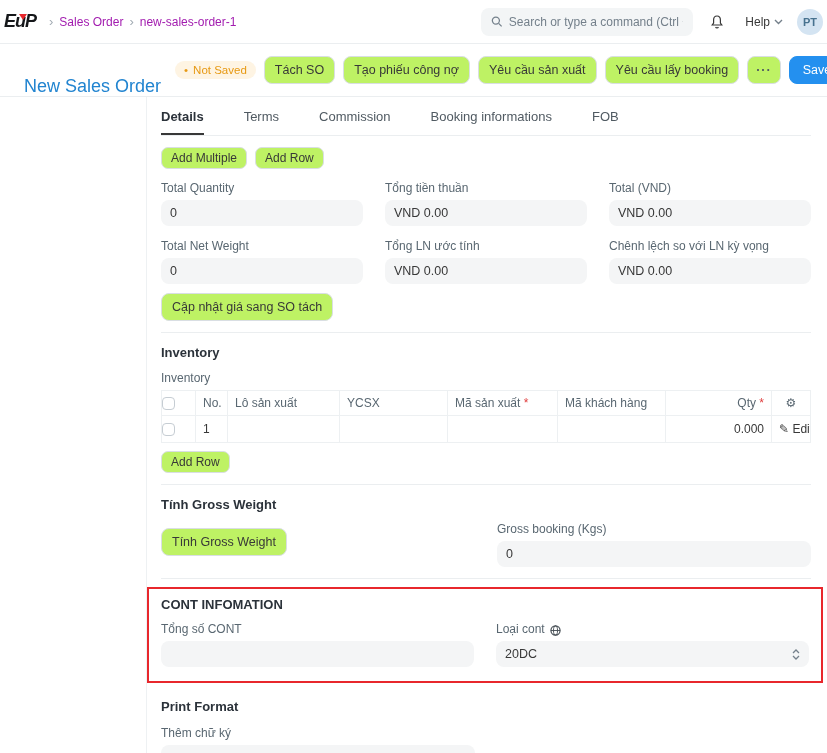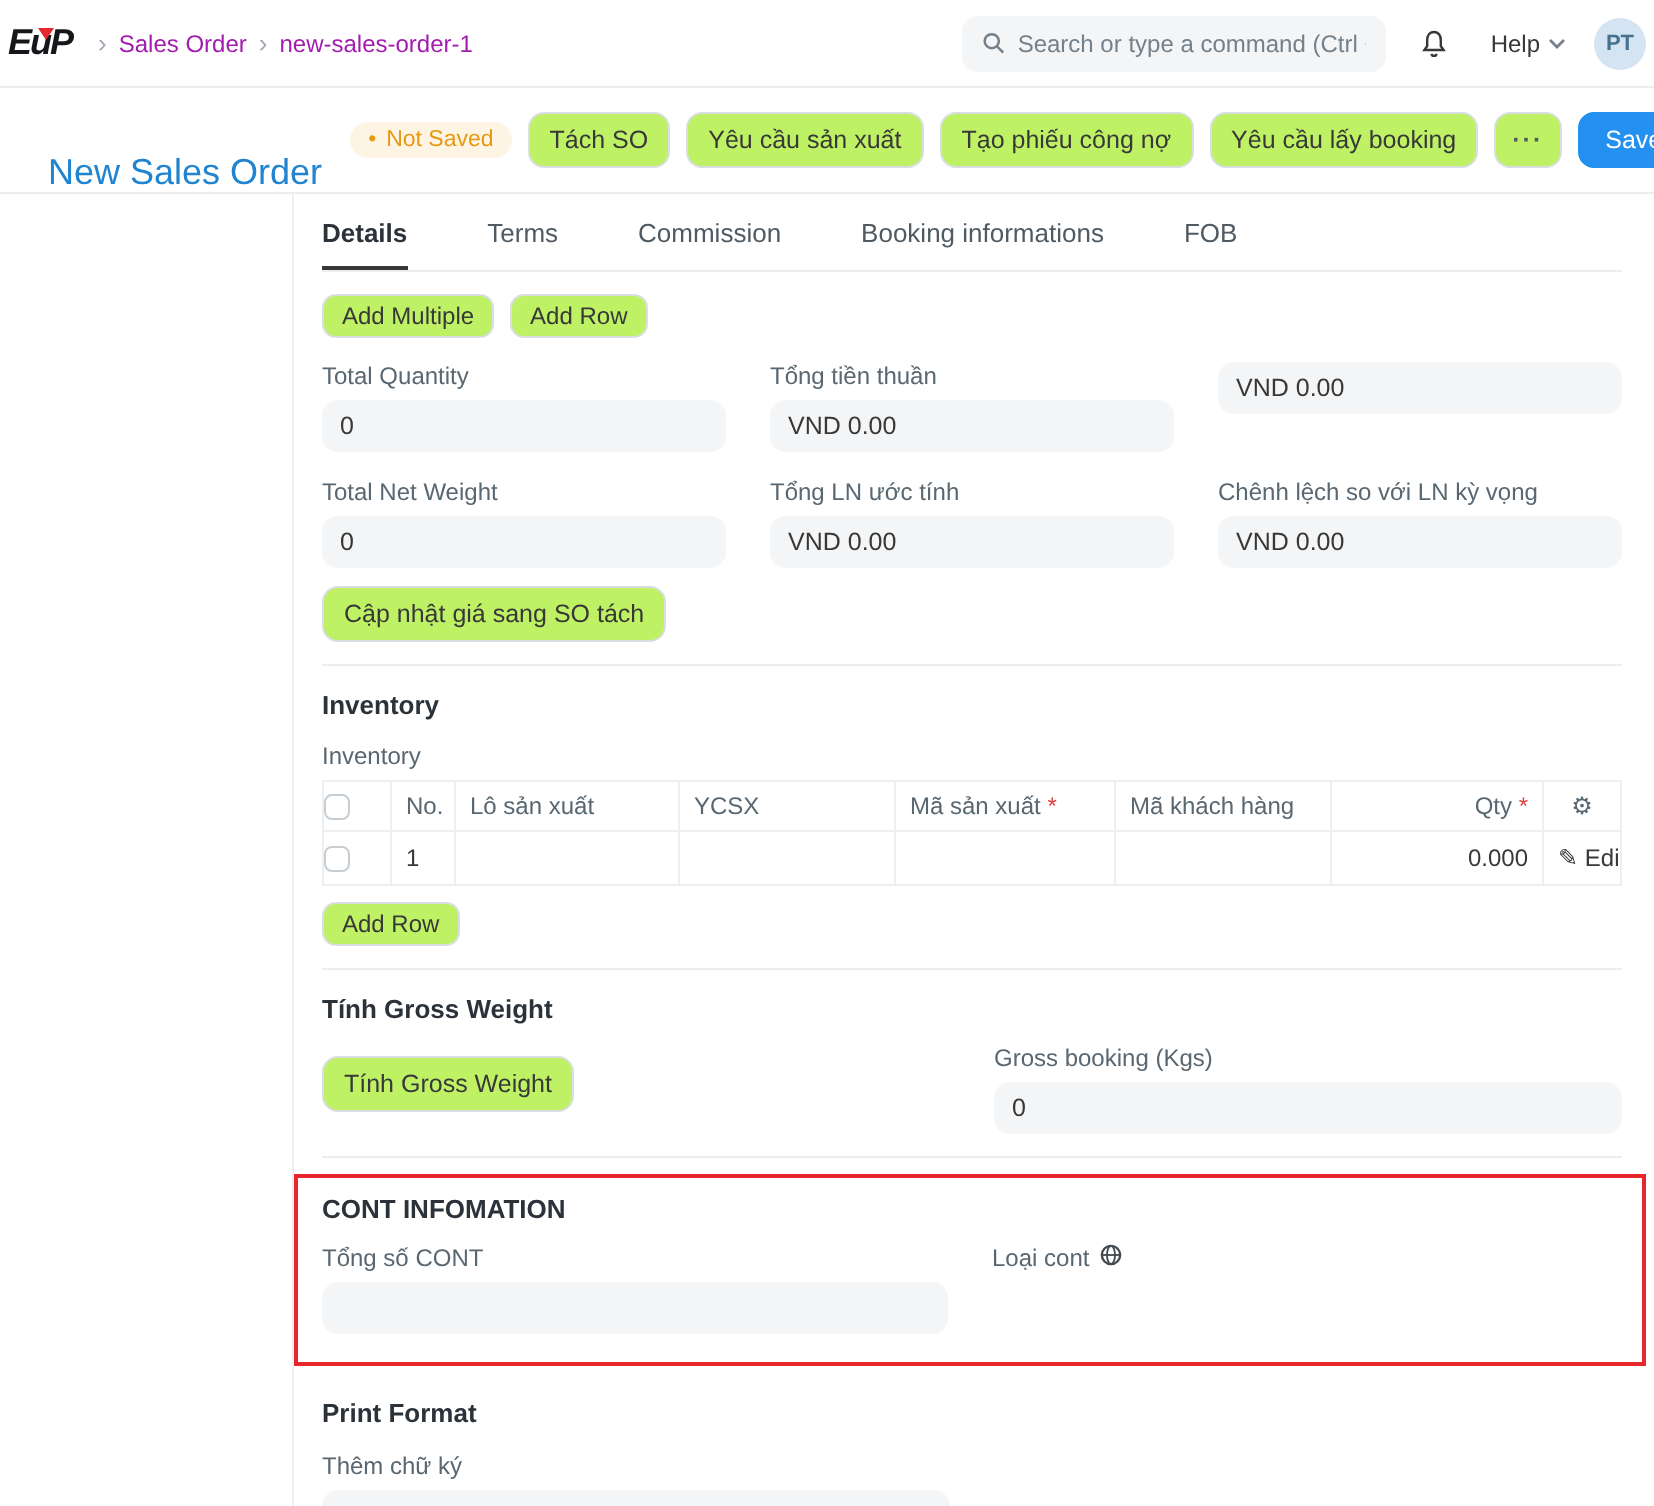--- a/index.html
+++ b/index.html
@@ -72,21 +72,21 @@
 
   .two-col { margin-top:10px; display:grid; grid-template-columns:1fr 1fr; column-gap:22px; align-items:start; }
 
   .annotation { border:2px solid #e8272c; margin:8px -12px 0 -14px; padding:8px 12px 14px 12px; }
   .annotation .section-heading { margin-top:0; }
 
   .select-control { cursor:pointer; justify-content:space-between; }
   .select-arrows { display:flex; flex-direction:column; align-items:center; gap:1px; margin-left:6px; }
 
   .half { width:calc(50% - 11px); }
-  .label-with-icon { display:flex; align-items:flex-start; gap:5px; }
+  .label-with-icon { display:flex; align-items:flex-end; gap:5px; }
   .label-with-icon label { margin-bottom:0; }
   .iconed-label-wrap { margin-bottom:5px; }
 </style>
 </head>
 <body>
 
 <header class="navbar">
   <div class="logo">
     <span>EuP</span>
     <span class="logo-accent"></span>
@@ -126,22 +126,22 @@
       <i></i>
       <i></i>
     </div>
   <h1 class="page-title">New Sales Order</h1>
   <div class="status-badge">
     <span>•</span>
     <span>Not Saved</span>
   </div>
   <div class="head-actions">
     <button class="btn">Tách SO</button>
+    <button class="btn">Tạo phiếu công nợ</button>
     <button class="btn">Yêu cầu sản xuất</button>
-    <button class="btn">Tạo phiếu công nợ</button>
     <button class="btn">Yêu cầu lấy booking</button>
     <button class="btn btn-more">···</button>
     <button class="btn btn-primary">Save</button>
   </div>
 </div>
 
 <div class="main">
   <div class="sidebar"></div>
 
   <div class="content">
@@ -162,20 +162,21 @@
     <div class="fields-grid">
       <div class="field">
         <label>Total Quantity</label>
         <input class="control" value="0" style="">
       </div>
       <div class="field">
         <label>Tổng tiền thuần</label>
         <input class="control" value="VND 0.00" style="">
       </div>
       <div class="field">
+        <label>Total (VND)</label>
         <input class="control" value="VND 0.00" style="">
       </div>
       <div class="field">
         <label>Total Net Weight</label>
         <input class="control" value="0" style="">
       </div>
       <div class="field">
         <label>Tổng LN ước tính</label>
         <input class="control" value="VND 0.00" style="">
       </div>
@@ -259,20 +260,31 @@
         </div>
         <div class="field">
           <div class="label-with-icon iconed-label-wrap">
             <label>Loại cont</label>
             <svg width="11" height="11" viewBox="0 0 12 12">
               <circle cx="6" cy="6" r="5" fill="none" stroke="#434b52" stroke-width="1.3"></circle>
               <ellipse cx="6" cy="6" rx="2.2" ry="5" fill="none" stroke="#434b52" stroke-width="1"></ellipse>
               <line x1="1" y1="6" x2="11" y2="6" stroke="#434b52" stroke-width="1"></line>
             </svg>
           </div>
+          <div class="control select-control">
+            <span>20DC</span>
+            <span class="select-arrows">
+              <svg width="8" height="5" viewBox="0 0 8 5" fill="none" stroke="#74808b" stroke-width="1.3">
+                  <path d="M1 4 L4 1 L7 4"></path>
+                </svg>
+              <svg width="8" height="5" viewBox="0 0 8 5" fill="none" stroke="#74808b" stroke-width="1.3">
+                  <path d="M1 1 L4 4 L7 1"></path>
+                </svg>
+            </span>
+          </div>
         </div>
       </div>
     </div>
 
     <div class="section-heading" style="margin-top:16px;">Print Format</div>
     <div class="field" style="margin-top:12px;">
       <label>Thêm chữ ký</label>
       <input class="control half" value="" style="">
     </div>
 

